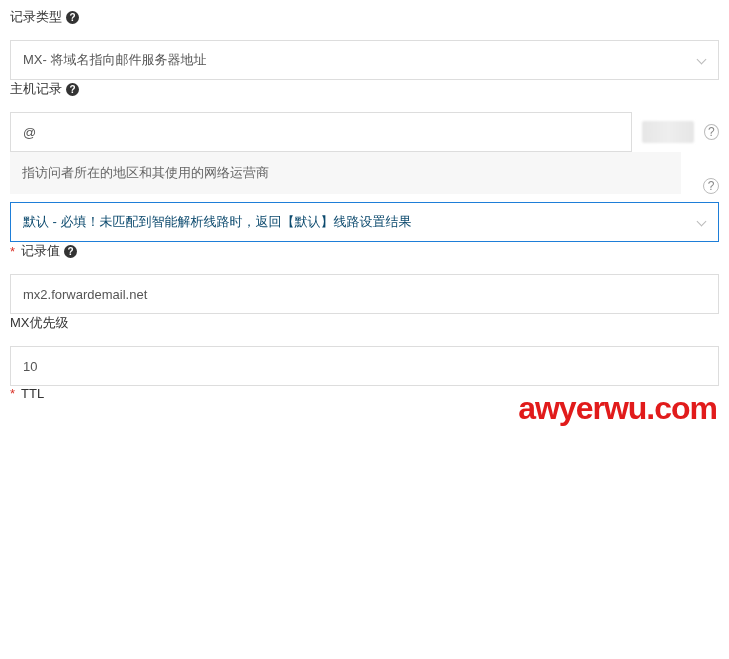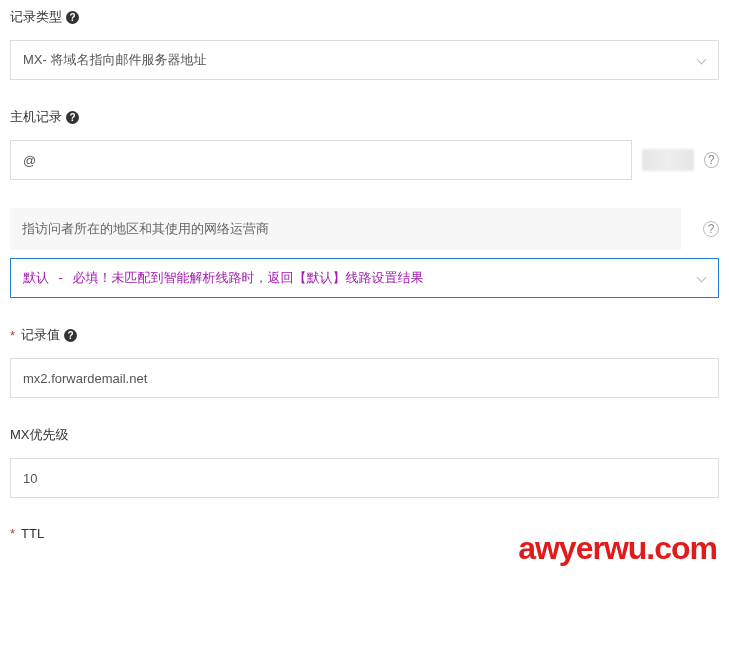--- a/index.html
+++ b/index.html
@@ -5,21 +5,21 @@
   * { box-sizing: border-box; margin: 0; padding: 0; }
   body {
     font-family: -apple-system, "PingFang SC", "Microsoft YaHei", sans-serif;
     background: #fff;
     color: #333;
     font-size: 13px;
     width: 729px;
     padding: 8px 10px 20px 10px;
     position: relative;
   }
-  .field { margin-bottom: 28px; }
+  .field { }
   .label-row {
     display: flex;
     align-items: center;
     gap: 4px;
     margin-bottom: 14px;
     color: #333;
     font-size: 13px;
   }
   .req { color: #d93026; margin-right: 2px; }
   .help-icon {
@@ -50,21 +50,21 @@
     background: #fff;
     padding: 8px 12px;
     display: flex;
     align-items: center;
     justify-content: space-between;
     color: #555;
     font-size: 13px;
   }
   .select { cursor: pointer; }
   .select.blue { border: 1px solid #1e7ed8; }
-  .select .value.placeholder { color: #a21caf; font-family: Liberation Mono, monospace; }
+  .select .value.placeholder { color: #0c4a6e; }
   .chevron {
     width: 10px; height: 10px;
     display: inline-block;
     position: relative;
   }
   .chevron::before {
     content: "";
     position: absolute;
     top: 1px; left: 2px;
     width: 6px; height: 6px;
@@ -94,21 +94,21 @@
     border-radius: 2px;
   }
   .info-box {
     background: #f7f7f7;
     color: #666;
     border: none;
     height: 42px;
   }
   .row-flex {
     display: flex;
-    align-items: center;
+    align-items: flex-end;
     gap: 22px;
   }
   .row-flex .info-box, .row-flex .select { flex: 1; }
   .watermark {
     position: absolute;
     right: 12px;
     bottom: 8px;
     font-size: 32px;
     font-weight: 700;
     letter-spacing: -1px;

